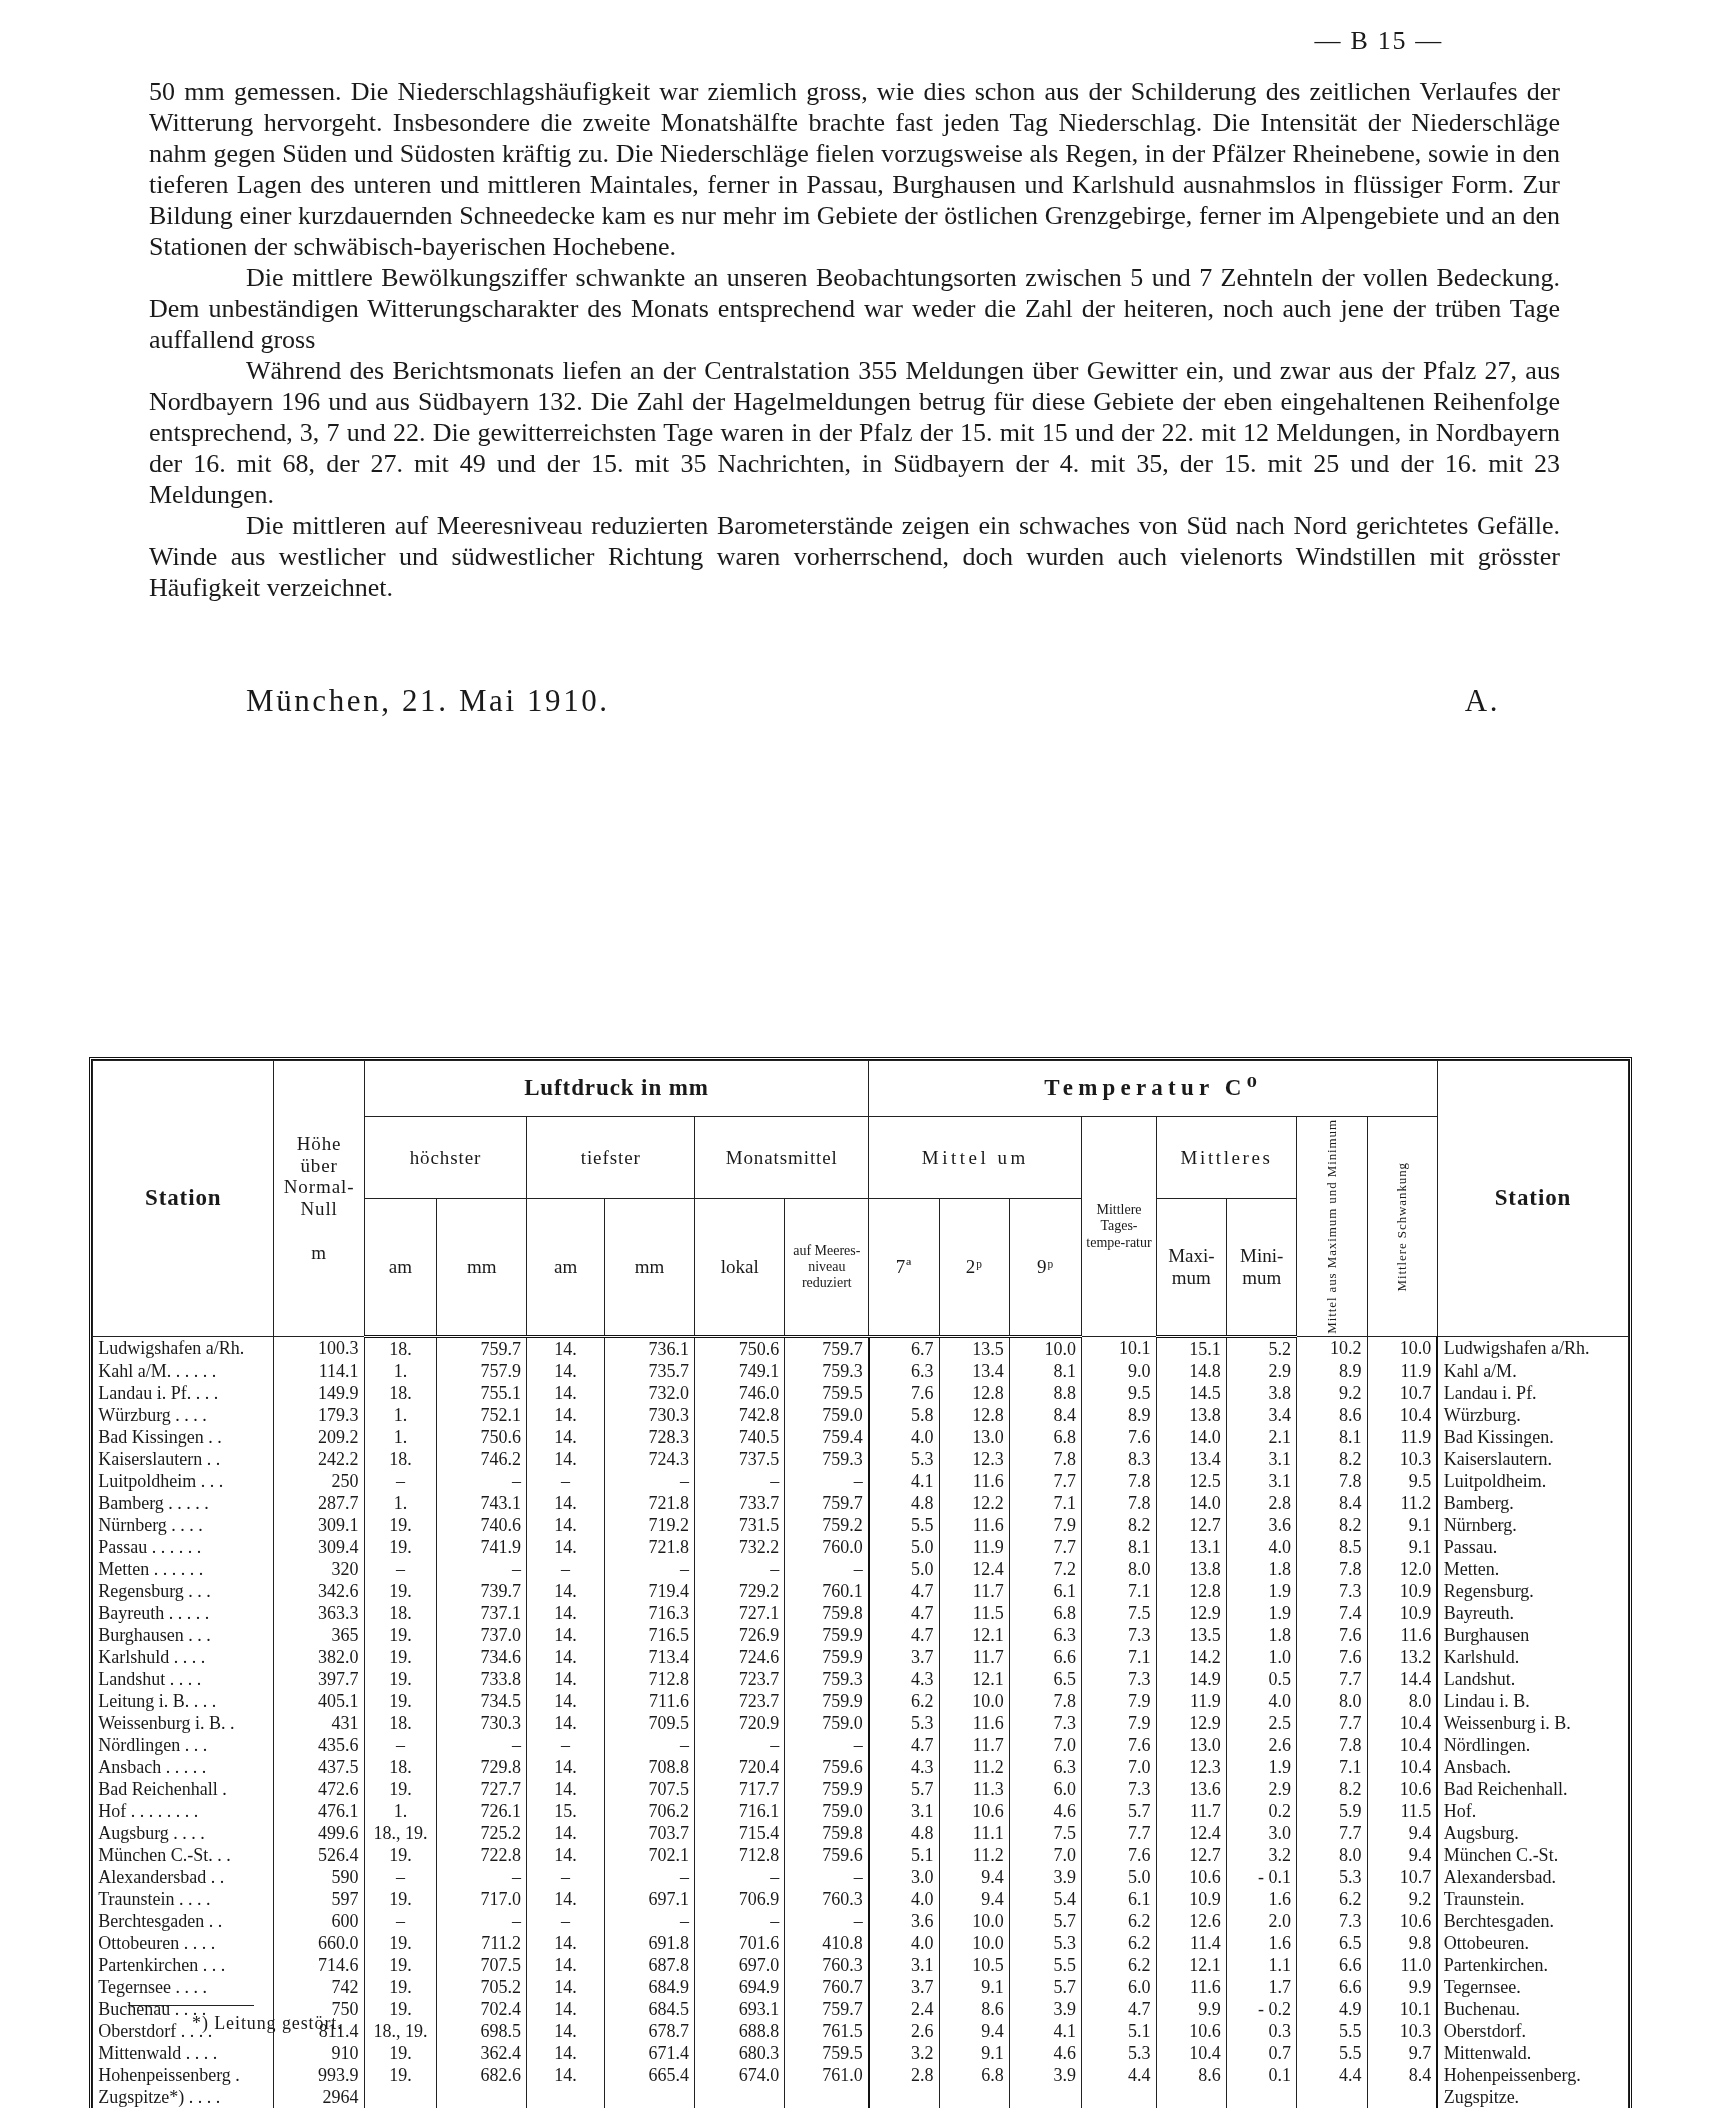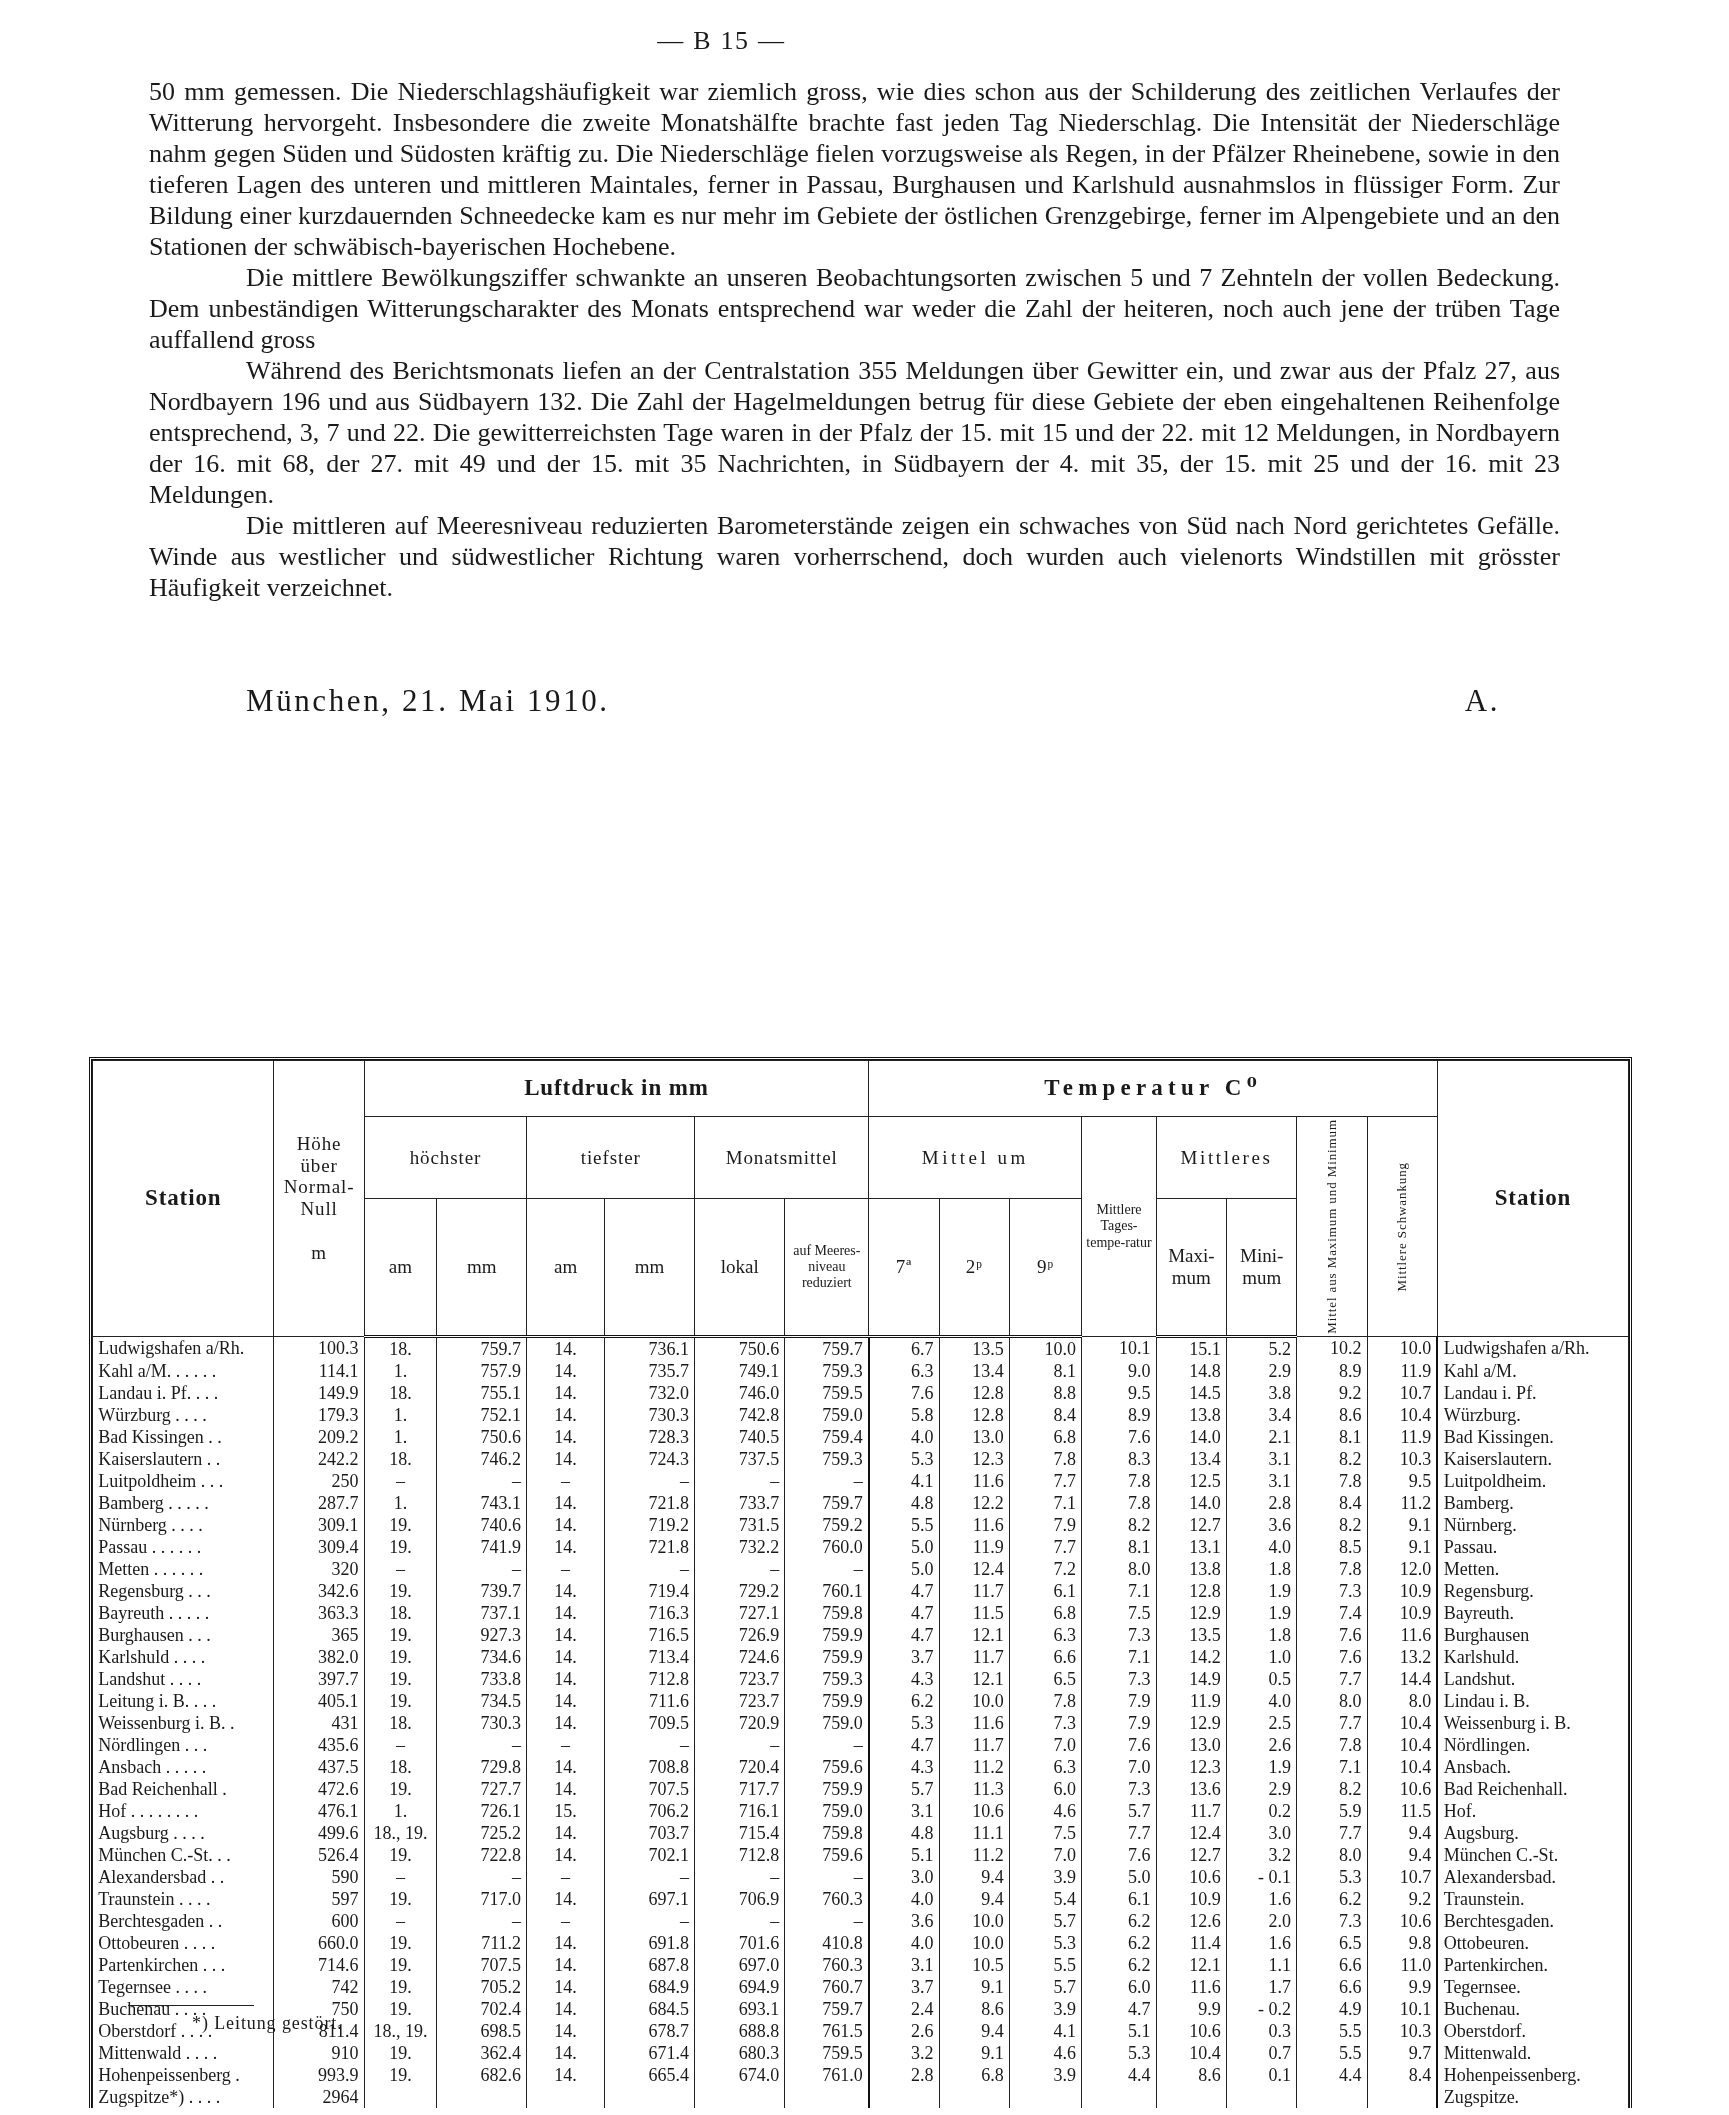--- a/index.html
+++ b/index.html
@@ -1,21 +1,21 @@
 <!DOCTYPE html>
 <html style="font-size:14px"><head>
 <meta charset="utf-8">
 <style>
   html, body { margin: 0; padding: 0; background: #ffffff; }
   body {
     width: 1729px; height: 2115px; position: relative; overflow: hidden;
     font-family: "Liberation Serif", "DejaVu Serif", serif; color: #1a1a1a;
   }
   .page-num {
-    position: absolute; top: 26px; left: 0; width: 1443px; text-align: center;
+    position: absolute; top: 26px; left: 0; width: 1443px; text-align: right;
     font-size: 26px; letter-spacing: 1.7px;
   }
   .text-block {
     position: absolute; top: 76px; left: 149px; width: 1411px;
     font-size: 26px; line-height: 31px; text-align: justify;
   }
   .text-block p { margin: 0; }
   .text-block p.indent { text-indent: 97px; }
   .signature {
     position: absolute; top: 683px; left: 246px; width: 1254px;
@@ -382,21 +382,21 @@
           <td>12.9</td>
           <td>1.9</td>
           <td>7.4</td>
           <td>10.9</td>
           <td class="name-r">Bayreuth.</td>
         </tr>
         <tr>
           <td class="name">Burghausen . . .</td>
           <td>365</td>
           <td class="c">19.</td>
-          <td>927.3</td>
+          <td>737.0</td>
           <td class="c">14.</td>
           <td>716.5</td>
           <td>726.9</td>
           <td>759.9</td>
           <td class="thick-l">4.7</td>
           <td>12.1</td>
           <td>6.3</td>
           <td>7.3</td>
           <td>13.5</td>
           <td>1.8</td>

